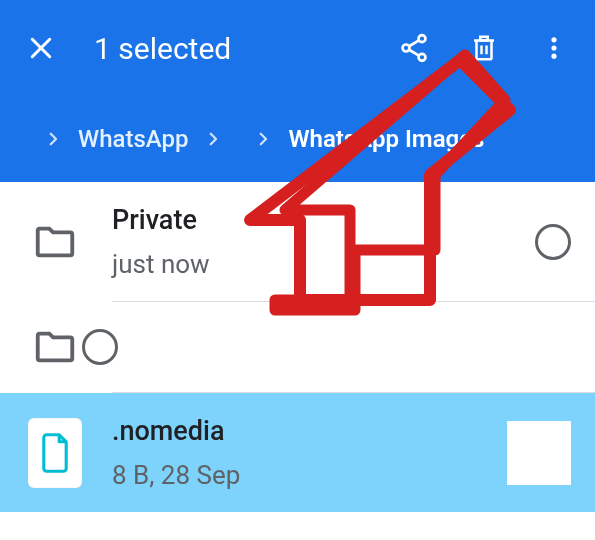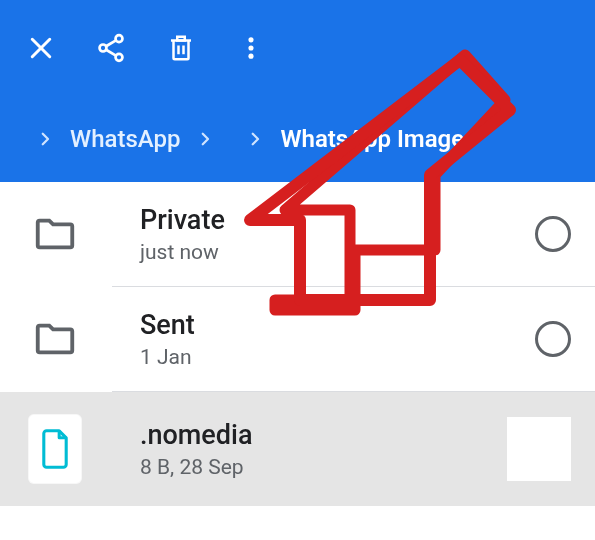--- a/index.html
+++ b/index.html
@@ -7,36 +7,36 @@
   .screen { width: 595px; height: 540px; position: relative; background: #fff; }
 
   
   .appbar { background: #1a73e8; color: #fff; height: 182px; display: flex; flex-direction: column; }
   .appbar-row1 { height: 96px; display: flex; align-items: center; padding: 0 16px; }
   .appbar-row1 .title { font-size: 30px; font-weight: 400; margin-left: 28px; flex: 1; }
   .icon-btn { width: 50px; height: 50px; display: flex; align-items: center; justify-content: center; border-radius: 50%; }
   .icon-btn + .icon-btn { margin-left: 20px; }
   .appbar svg { display: block; }
 
-  .breadcrumb { height: 86px; display: flex; align-items: center; padding: 0 20px; font-size: 24px; font-weight: 500; color: #e3f0ff; }
+  .breadcrumb { height: 86px; display: flex; align-items: center; padding: 0 28px; font-size: 24px; font-weight: 500; color: #e3f0ff; }
   .breadcrumb .chev { display:inline-flex; align-items:center; margin: 0 16px; }
   .breadcrumb .crumb-current { color: #fff; font-weight: 600; }
 
   
   .list { padding: 0 0 0 0; }
-  .row { display: flex; align-items: center; padding: 22px 24px 22px 28px; position: relative; gap: 28px; }
+  .row { display: flex; align-items: center; padding: 22px 24px 22px 28px; position: relative; }
   .row .folder-icon { width: 54px; display:flex; justify-content:center; }
   .row .file-icon { width: 54px; display:flex; justify-content:center; }
   .row .labels { flex: 1; margin-left: 30px; }
   .row .name { font-size: 27px; color: #202124; font-weight: 500; }
-  .row .sub  { font-size: 21px; color: #5f6368; margin-top: 4px; }
+  .row .sub  { font-size: 26px; color: #5f6368; margin-top: 13px; }
   .row .radio { width: 36px; height: 36px; border: 3px solid #5f6368; border-radius: 50%; }
   .divider { height: 1px; background: #dadce0; margin-left: 112px; }
 
-  .row.selected { background: #e5e5e5; }
+  .row.selected { background: #7dd3fc; }
   .row.selected .file-icon-box { background: #fff; }
 
   .file-icon-box { width: 56px; height: 70px; border-radius: 6px; background:#fff; display:flex; align-items:center; justify-content:center; box-shadow: 0 0 0 1px rgba(0,0,0,0.03) inset; }
 
   .row.selected .right-block { width: 64px; height: 64px; background:#fff; }
   .right-block { width:64px; height:64px; }
 
   
   .arrow-overlay { position:absolute; inset:0; pointer-events:none; }
 </style>
@@ -46,20 +46,21 @@
 <div class="screen">
 
   <div class="appbar">
     <div class="appbar-row1">
       <div class="icon-btn">
         <svg width="30" height="30" viewBox="0 0 24 24" fill="none" stroke="#fff" stroke-width="2.4" stroke-linecap="round">
           <line x1="5" y1="5" x2="19" y2="19"></line>
             <line x1="19" y1="5" x2="5" y2="19"></line>
         </svg>
       </div>
+      <div class="title">1 selected</div>
       <div class="icon-btn">
         <svg width="32" height="32" viewBox="0 0 24 24" fill="none" stroke="#fff" stroke-width="2">
           <circle cx="18" cy="5" r="2.6"></circle>
             <circle cx="6" cy="12" r="2.6"></circle>
             <circle cx="18" cy="19" r="2.6"></circle>
           <line x1="8.3" y1="10.7" x2="15.7" y2="6.3"></line>
             <line x1="8.3" y1="13.3" x2="15.7" y2="17.7"></line>
         </svg>
       </div>
       <div class="icon-btn">
@@ -116,24 +117,20 @@
       <div class="radio"></div>
     </div>
     <div class="divider"></div>
 
     <div class="row">
       <div class="folder-icon">
         <svg width="46" height="46" viewBox="0 0 24 24" fill="none" stroke="#5f6368" stroke-width="2">
           <path d="M3 6a1 1 0 0 1 1-1h5l2 2h9a1 1 0 0 1 1 1v10a1 1 0 0 1-1 1H4a1 1 0 0 1-1-1V6z"></path>
         </svg>
       </div>
-      <div class="labels">
-        <div class="name">Sent</div>
-        <div class="sub">1 Jan</div>
-      </div>
       <div class="radio"></div>
     </div>
     <div class="divider"></div>
 
     <div class="row selected">
       <div class="file-icon">
         <div class="file-icon-box">
           <svg width="34" height="42" viewBox="0 0 24 30" fill="none" stroke="#00bcd4" stroke-width="2.2" stroke-linejoin="round">
             <path d="M6 2h9l5 5v19a2 2 0 0 1-2 2H6a2 2 0 0 1-2-2V4a2 2 0 0 1 2-2z"></path>
             <path d="M15 2v5h5"></path>

